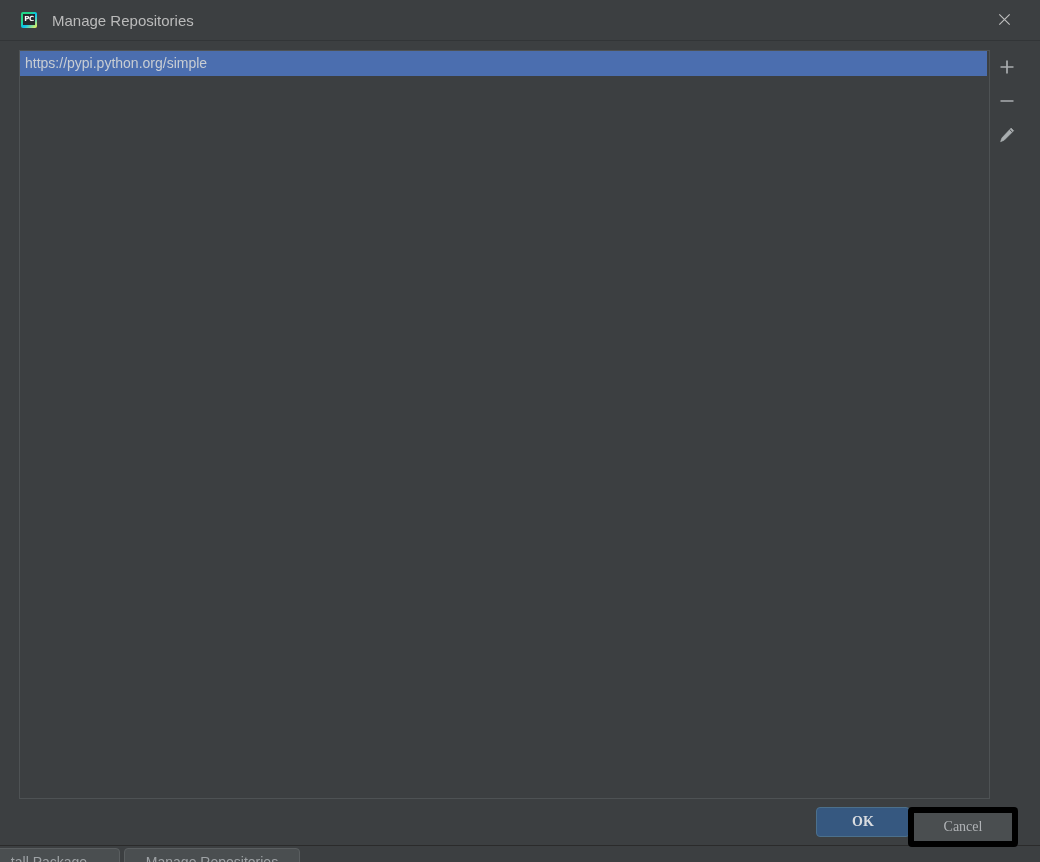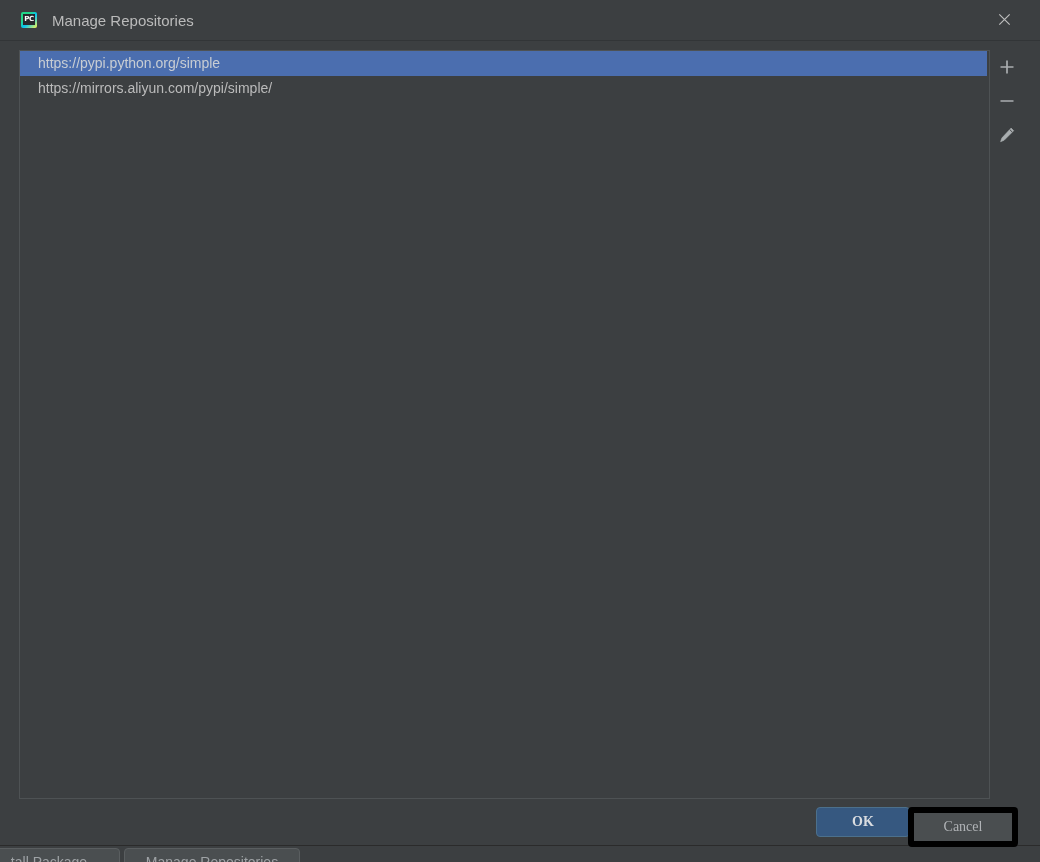--- a/index.html
+++ b/index.html
@@ -136,21 +136,21 @@
     overflow: hidden;
   }
   #repo-list {
     position: absolute;
     left: 0; top: 0;
     width: 967px;
   }
   .repo-item {
     height: 25px;
     line-height: 25px;
-    padding-left: 18px;
+    padding-left: 5px;
     color: #bbbbbb;
     font-size: 14px;
     white-space: nowrap;
     overflow: hidden;
     text-overflow: ellipsis;
     cursor: default;
   }
   .repo-item.selected {
     background: #4b6eaf;
     color: #c8cdd3;
@@ -265,21 +265,20 @@
     <div id="close-button">
       <svg width="13" height="13" viewBox="0 0 13 13">
         <path d="M1.3 1.3 L11.7 11.7 M11.7 1.3 L1.3 11.7" stroke="#bcbcbc" stroke-width="1.2" fill="none"></path>
       </svg>
     </div>
   </div>
 
   <div id="list-panel">
     <div id="repo-list">
       <div class="repo-item selected">https://pypi.python.org/simple</div>
-      <div class="repo-item">https://mirrors.aliyun.com/pypi/simple/</div>
     </div>
   </div>
 
   <div id="side-toolbar">
     <div class="tool-btn" style="margin-top:0;">
       <svg width="15" height="15" viewBox="0 0 15 15">
         <path d="M7.5 1 L7.5 14 M1 7.5 L14 7.5" stroke="#aaaeb0" stroke-width="1.7" fill="none"></path>
       </svg>
     </div>
     <div class="tool-btn">

